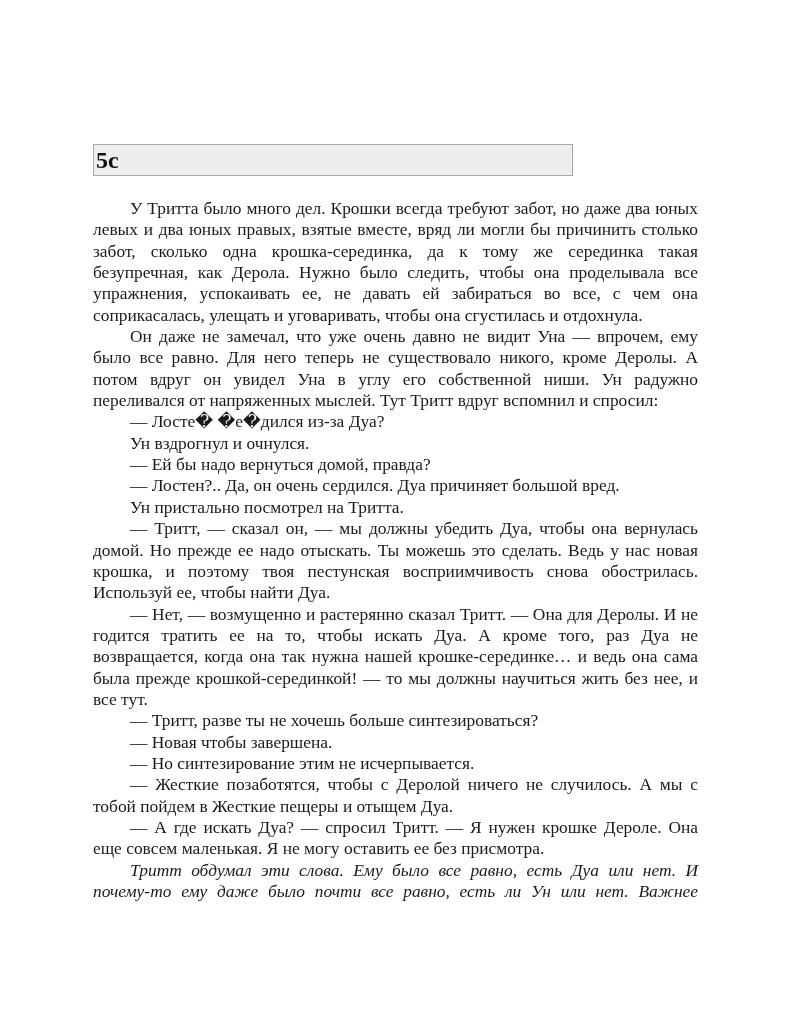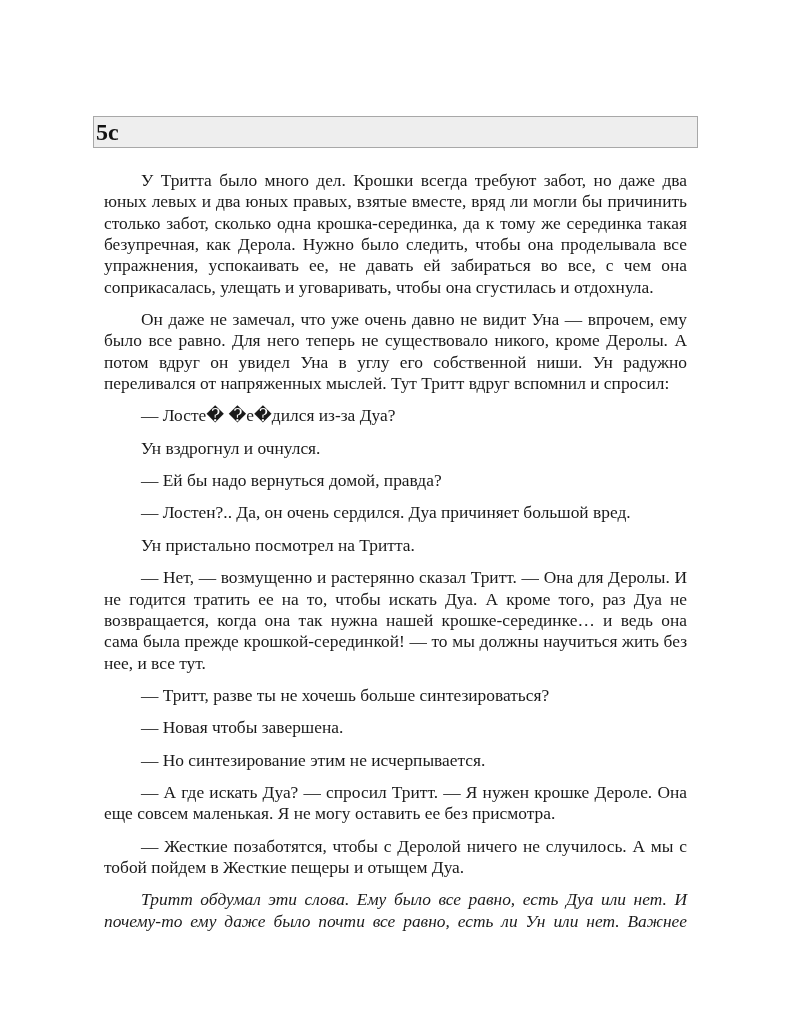--- a/index.html
+++ b/index.html
@@ -16,38 +16,39 @@
       color: #1a1a1a;
     }
     .page {
       position: absolute;
       left: 93px;
       top: 116px;
       width: 605px;
     }
     .chapter-heading {
       box-sizing: border-box;
-      width: 605px;
+      width: 480px;
       height: 32px;
       background: #eeeeee;
       border: 1px solid #a8a8a8;
       font-family: "Liberation Serif", "DejaVu Serif", serif;
       font-weight: bold;
       font-size: 24px;
       line-height: 30px;
       padding-left: 2px;
       color: #111;
+      margin-top: 28px;
     }
     .body-text {
       margin-top: 22px;
       font-size: 17.4px;
       line-height: 21.35px;
     }
     .body-text p {
-      margin: 11px;
+      margin: 0;
       text-align: justify;
       text-indent: 37px;
       hyphens: none;
     }
     .body-text p.last-line-justify {
       text-align-last: justify;
       font-style: italic;
     }
   </style>
 </head>
@@ -57,21 +58,22 @@
   <div class="chapter-heading">5c</div>
 
   <div class="body-text">
     <p>У Тритта было много дел. Крошки всегда требуют забот, но даже два юных левых и два юных правых, взятые вместе, вряд ли могли бы причинить столько забот, сколько одна крошка-серединка, да к тому же серединка такая безупречная, как Дерола. Нужно было следить, чтобы она проделывала все упражнения, успокаивать ее, не давать ей забираться во все, с чем она соприкасалась, улещать и уговаривать, чтобы она сгустилась и отдохнула.</p>
     <p>Он даже не замечал, что уже очень давно не видит Уна — впрочем, ему было все равно. Для него теперь не существовало никого, кроме Деролы. А потом вдруг он увидел Уна в углу его собственной ниши. Ун радужно переливался от напряженных мыслей. Тут Тритт вдруг вспомнил и спросил:</p>
     <p>— Лосте� �е�дился из-за Дуа?</p>
     <p>Ун вздрогнул и очнулся.</p>
     <p>— Ей бы надо вернуться домой, правда?</p>
     <p>— Лостен?.. Да, он очень сердился. Дуа причиняет большой вред.</p>
     <p>Ун пристально посмотрел на Тритта.</p>
+    <p>— Тритт, — сказал он, — мы должны убедить Дуа, чтобы она вернулась домой. Но прежде ее надо отыскать. Ты можешь это сделать. Ведь у нас новая крошка, и поэтому твоя пестунская восприимчивость снова обострилась. Используй ее, чтобы найти Дуа.</p>
     <p>— Нет, — возмущенно и растерянно сказал Тритт. — Она для Деролы. И не годится тратить ее на то, чтобы искать Дуа. А кроме того, раз Дуа не возвращается, когда она так нужна нашей крошке-серединке… и ведь она сама была прежде крошкой-серединкой! — то мы должны научиться жить без нее, и все тут.</p>
     <p>— Тритт, разве ты не хочешь больше синтезироваться?</p>
     <p>— Новая чтобы завершена.</p>
     <p>— Но синтезирование этим не исчерпывается.</p>
+    <p>— Жесткие позаботятся, чтобы с Деролой ничего не случилось. А мы с тобой пойдем в Жесткие пещеры и отыщем Дуа.</p>
     <p>— А где искать Дуа? — спросил Тритт. — Я нужен крошке Дероле. Она еще совсем маленькая. Я не могу оставить ее без присмотра.</p>
-    <p>— Жесткие позаботятся, чтобы с Деролой ничего не случилось. А мы с тобой пойдем в Жесткие пещеры и отыщем Дуа.</p>
     <p class="last-line-justify">Тритт обдумал эти слова. Ему было все равно, есть Дуа или нет. И почему-то ему даже было почти все равно, есть ли Ун или нет. Важнее</p>
   </div>
 </div>
 
 </body></html>

